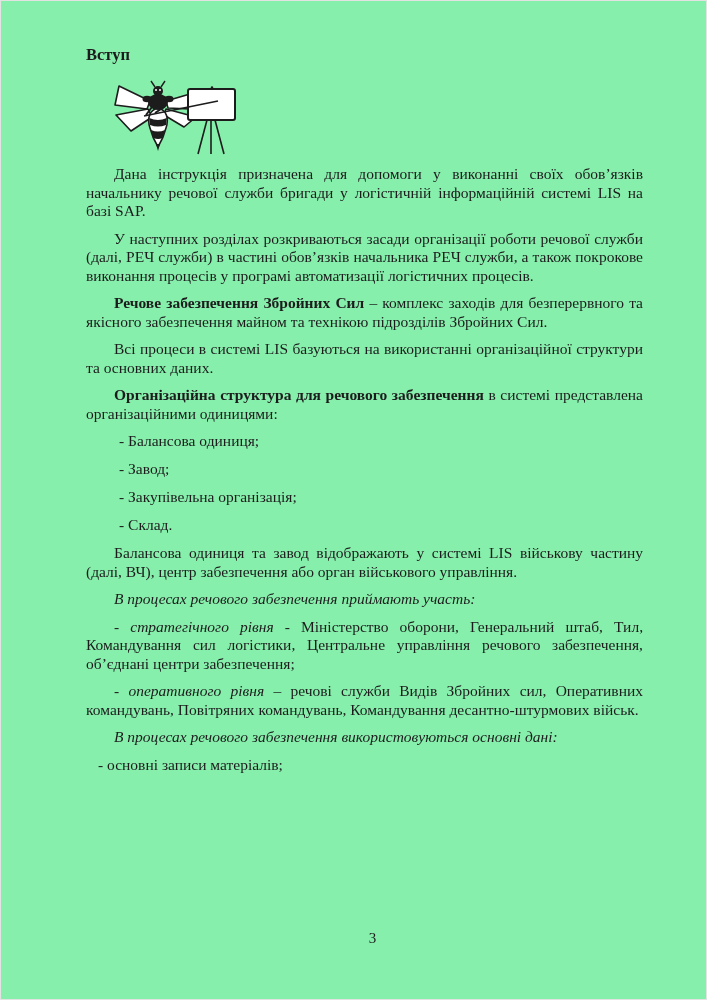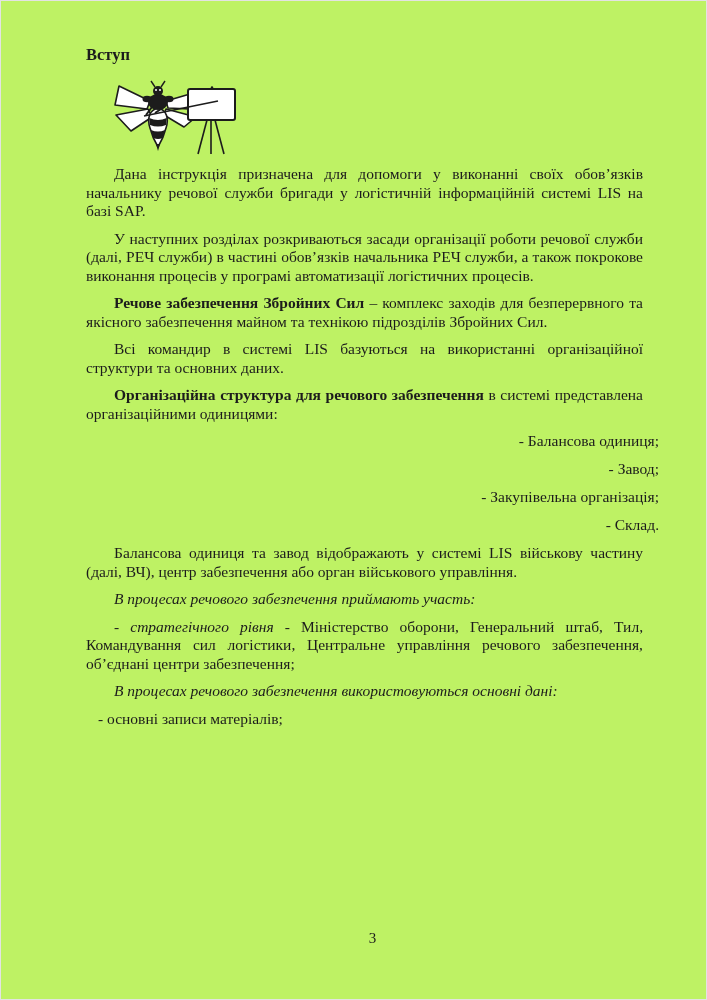--- a/index.html
+++ b/index.html
@@ -1,21 +1,21 @@
 <!DOCTYPE html>
 <html lang="uk"><head>
 <meta charset="utf-8">
 <style>
   html, body { margin: 0; padding: 0; background: #ffffff; }
   .page {
     position: relative;
     width: 707px;
     height: 1000px;
     box-sizing: border-box;
-    background: #bef264;
+    background: #86efac;
     border: 1px solid #e3e3e3;
     padding: 44px 47px 0 85px;
     font-family: "Liberation Serif", "DejaVu Serif", serif;
     font-size: 15.5px;
     line-height: 18.5px;
     color: #1c1c1c;
     overflow: hidden;
   }
   .doc-heading {
     font-size: 16.5px;
@@ -31,21 +31,21 @@
   .figure svg { display: block; }
   p.para {
     margin: 0 16px 9px 0;
     text-indent: 28px;
     text-align: justify;
   }
   p.gap-top { margin-top: 6px; }
   p.list-item {
     margin: 0 0 9.5px 33px;
     text-indent: 0;
-    text-align: right;
+    text-align: left;
   }
   p.list-item-flush {
     margin: 0 0 9px 12px;
     text-indent: 0;
     text-align: left;
   }
   p.section-head {
     margin: 0 0 9px 0;
     text-indent: 28px;
     text-align: left;
@@ -113,40 +113,43 @@
   </div>
 
   <p class="para">Дана інструкція призначена для допомоги у виконанні своїх обов’язків начальнику речової служби бригади у логістичній інформаційній системі LIS на базі SAP.</p>
 
   <p class="para">У наступних розділах розкриваються засади організації роботи речової служби (далі, РЕЧ служби) в частині обов’язків начальника РЕЧ служби, а також покрокове виконання процесів у програмі автоматизації логістичних процесів.</p>
 
   <p class="para gap-top">
     <span class="bi">Речове забезпечення Збройних Сил</span><span> – комплекс заходів для безперервного та якісного забезпечення майном та технікою підрозділів Збройних Сил.</span>
   </p>
 
-  <p class="para">Всі командир в системі LIS базуються на використанні організаційної структури та основних даних.</p>
+  <p class="para">Всі процеси в системі LIS базуються на використанні організаційної структури та основних даних.</p>
 
   <p class="para">
     <span class="bi">Організаційна структура для речового забезпечення</span><span> в системі представлена організаційними одиницями:</span>
   </p>
 
   <p class="list-item">- Балансова одиниця;</p>
   <p class="list-item">- Завод;</p>
   <p class="list-item">- Закупівельна організація;</p>
   <p class="list-item">- Склад.</p>
 
   <p class="para">Балансова одиниця та завод відображають у системі LIS військову частину (далі, ВЧ), центр забезпечення або орган військового управління.</p>
 
 
   <p class="section-head">В процесах речового забезпечення приймають участь:</p>
 
   <p class="para">
     <span>- </span><span class="it">стратегічного рівня</span><span> - Міністерство оборони, Генеральний штаб, Тил, Командування сил логістики, Центральне управління речового забезпечення, об’єднані центри забезпечення;</span>
   </p>
 
+  <p class="para">
+    <span>- </span><span class="it">оперативного рівня</span><span> – речові служби Видів Збройних сил, Оперативних командувань, Повітряних командувань, Командування десантно-штурмових військ.</span>
+  </p>
 
 
   <p class="section-head">В процесах речового забезпечення використовуються основні дані:</p>
 
   <p class="list-item-flush">- основні записи матеріалів;</p>
 
   <div class="page-footer">3</div>
 
 </div>
 

